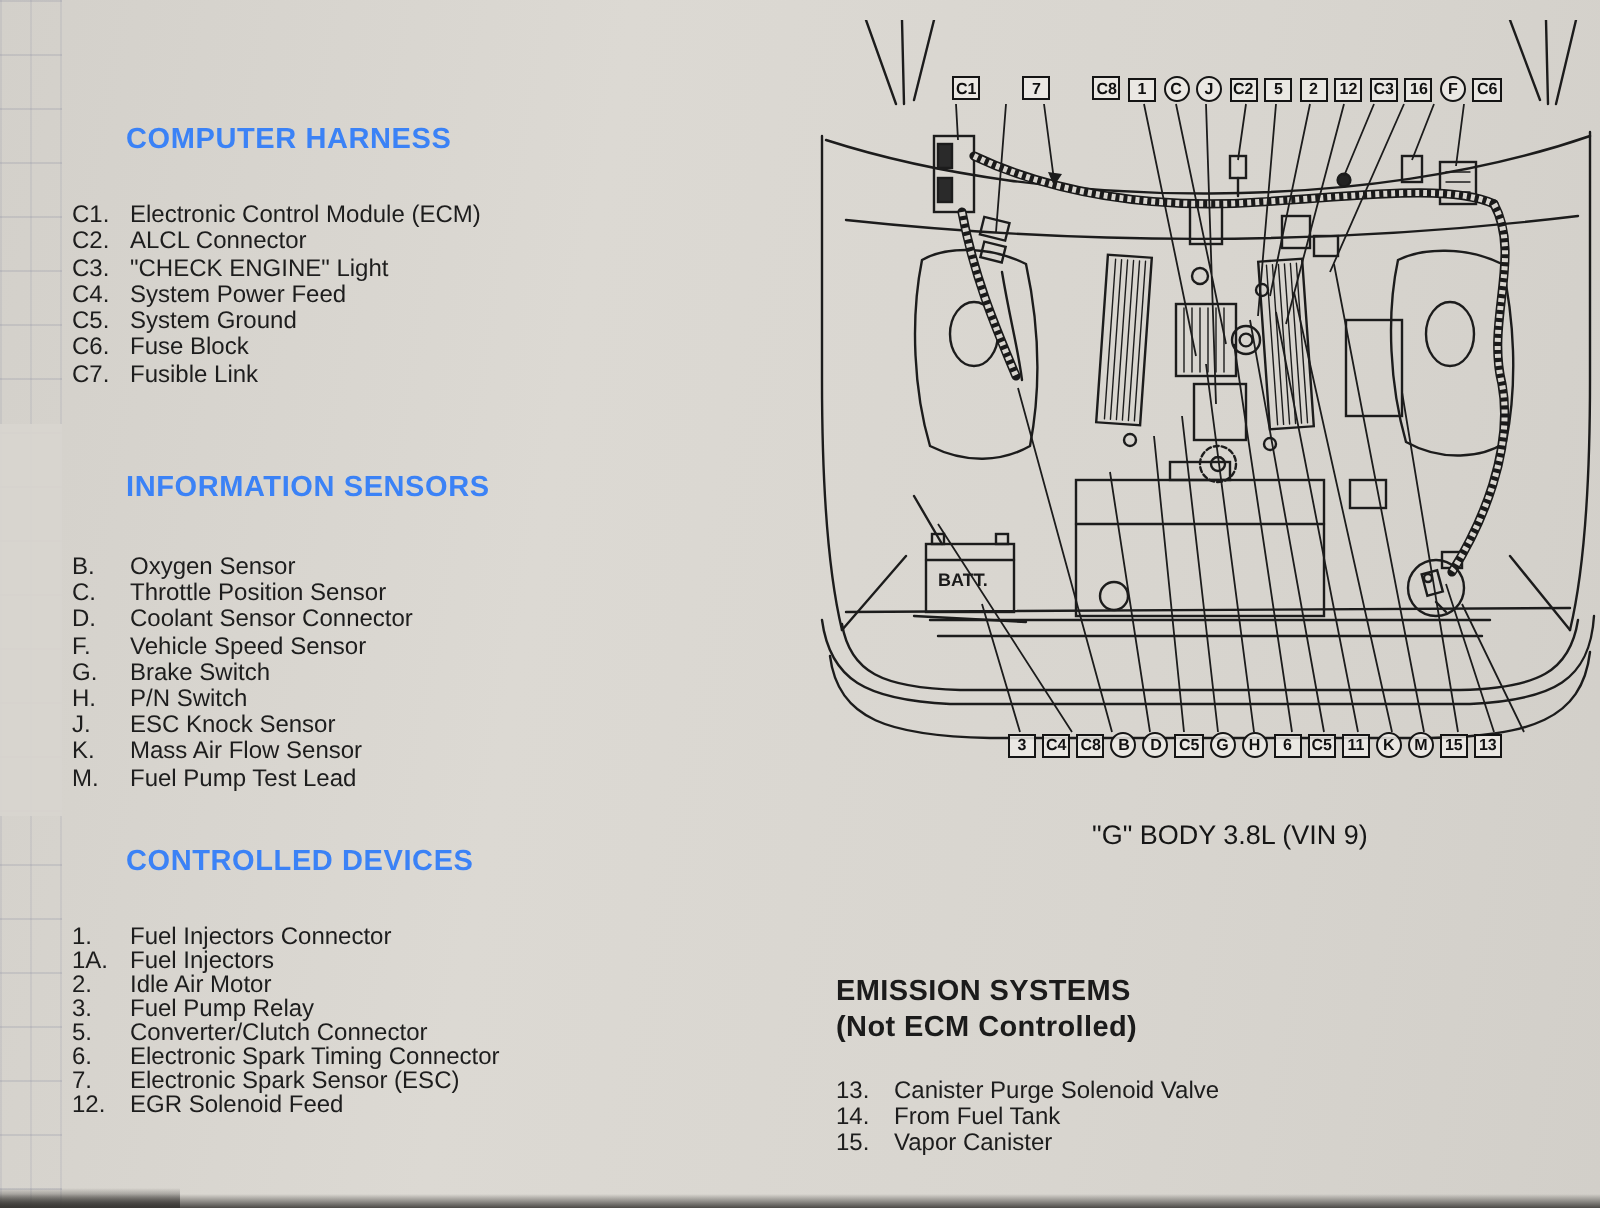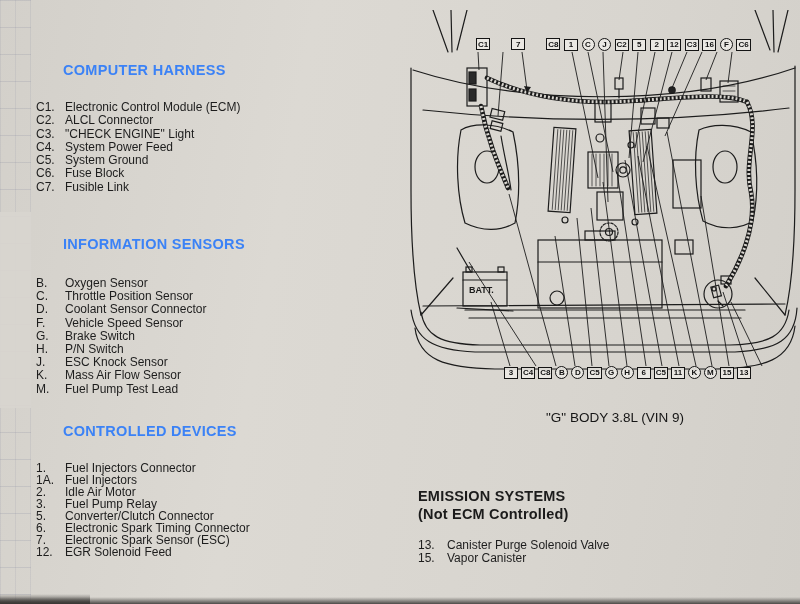--- a/index.html
+++ b/index.html
@@ -218,20 +218,24 @@
 <div class="emission">
   <h2>EMISSION SYSTEMS</h2>
   <h2>(Not ECM Controlled)</h2>
   <div class="legend">
 
       <div class="li">
         <span class="num">13.</span>
         <span class="lbl">Canister Purge Solenoid Valve</span>
       </div>
 
+      <div class="li">
+        <span class="num">14.</span>
+        <span class="lbl">From Fuel Tank</span>
+      </div>
 
       <div class="li">
         <span class="num">15.</span>
         <span class="lbl">Vapor Canister</span>
       </div>
     </div>
 </div>
 
 <div class="diagram-wrap">
 <svg width="395" height="392" viewBox="0 0 395 392">

